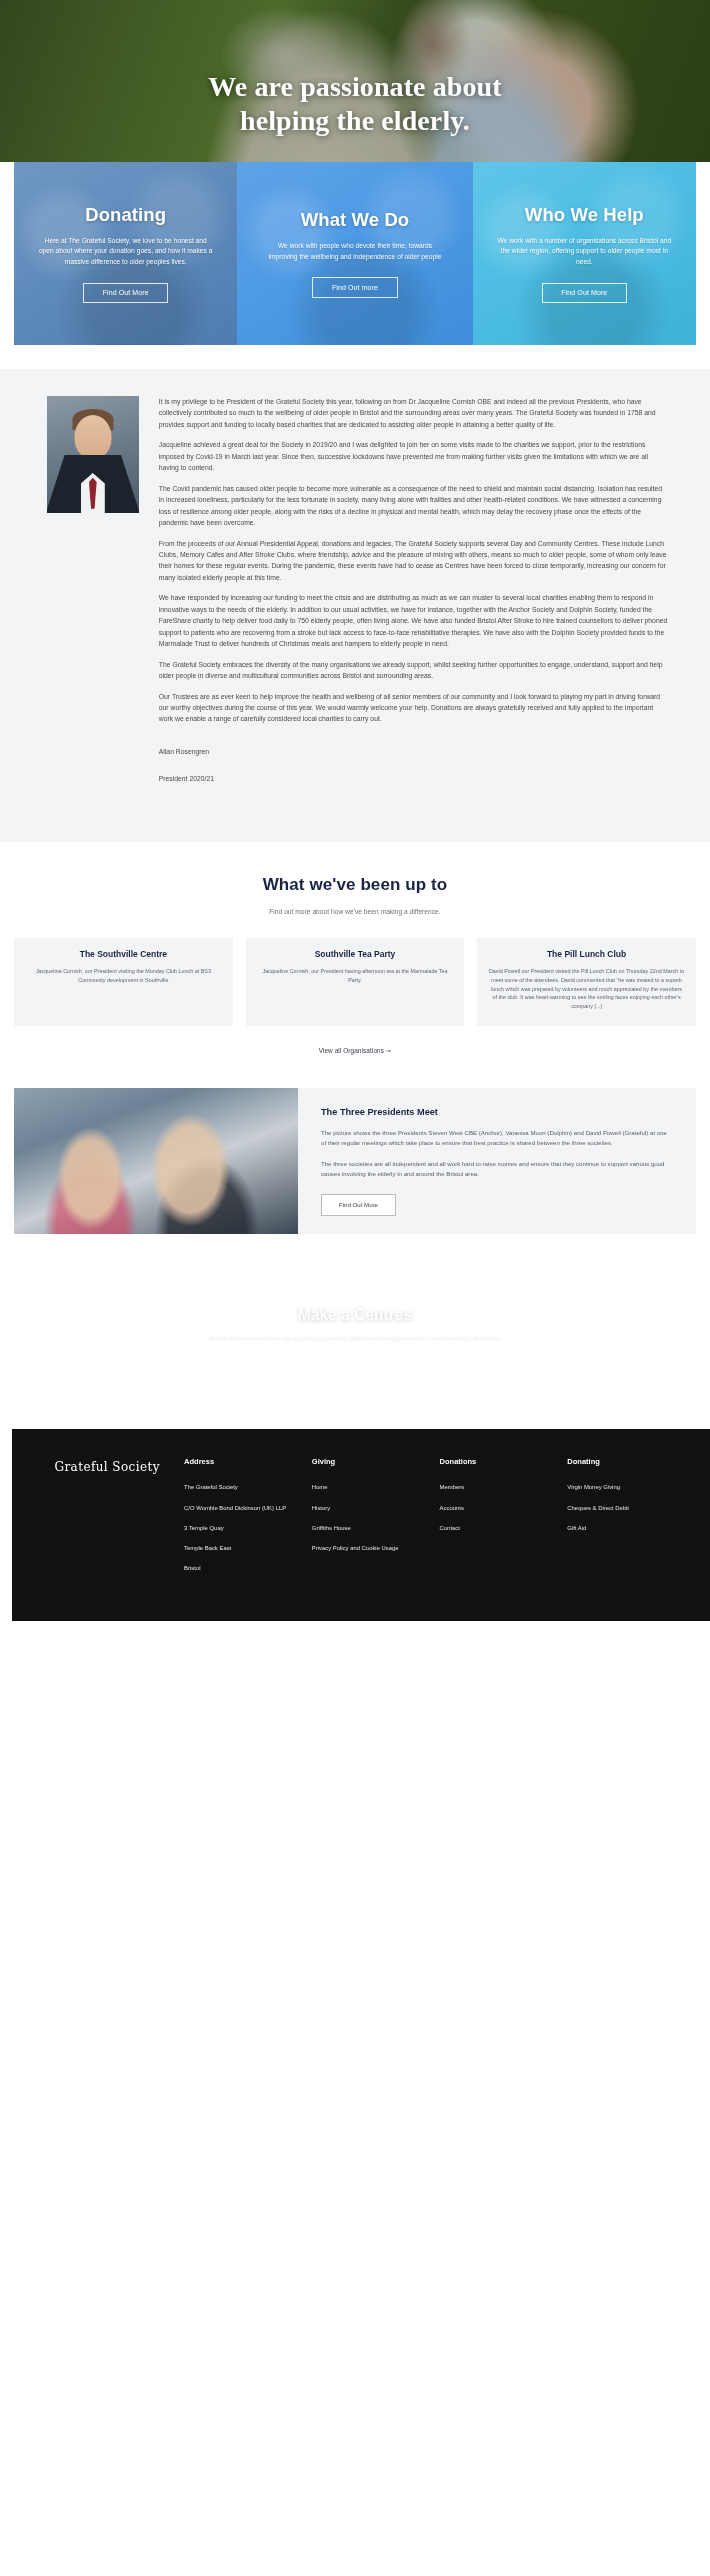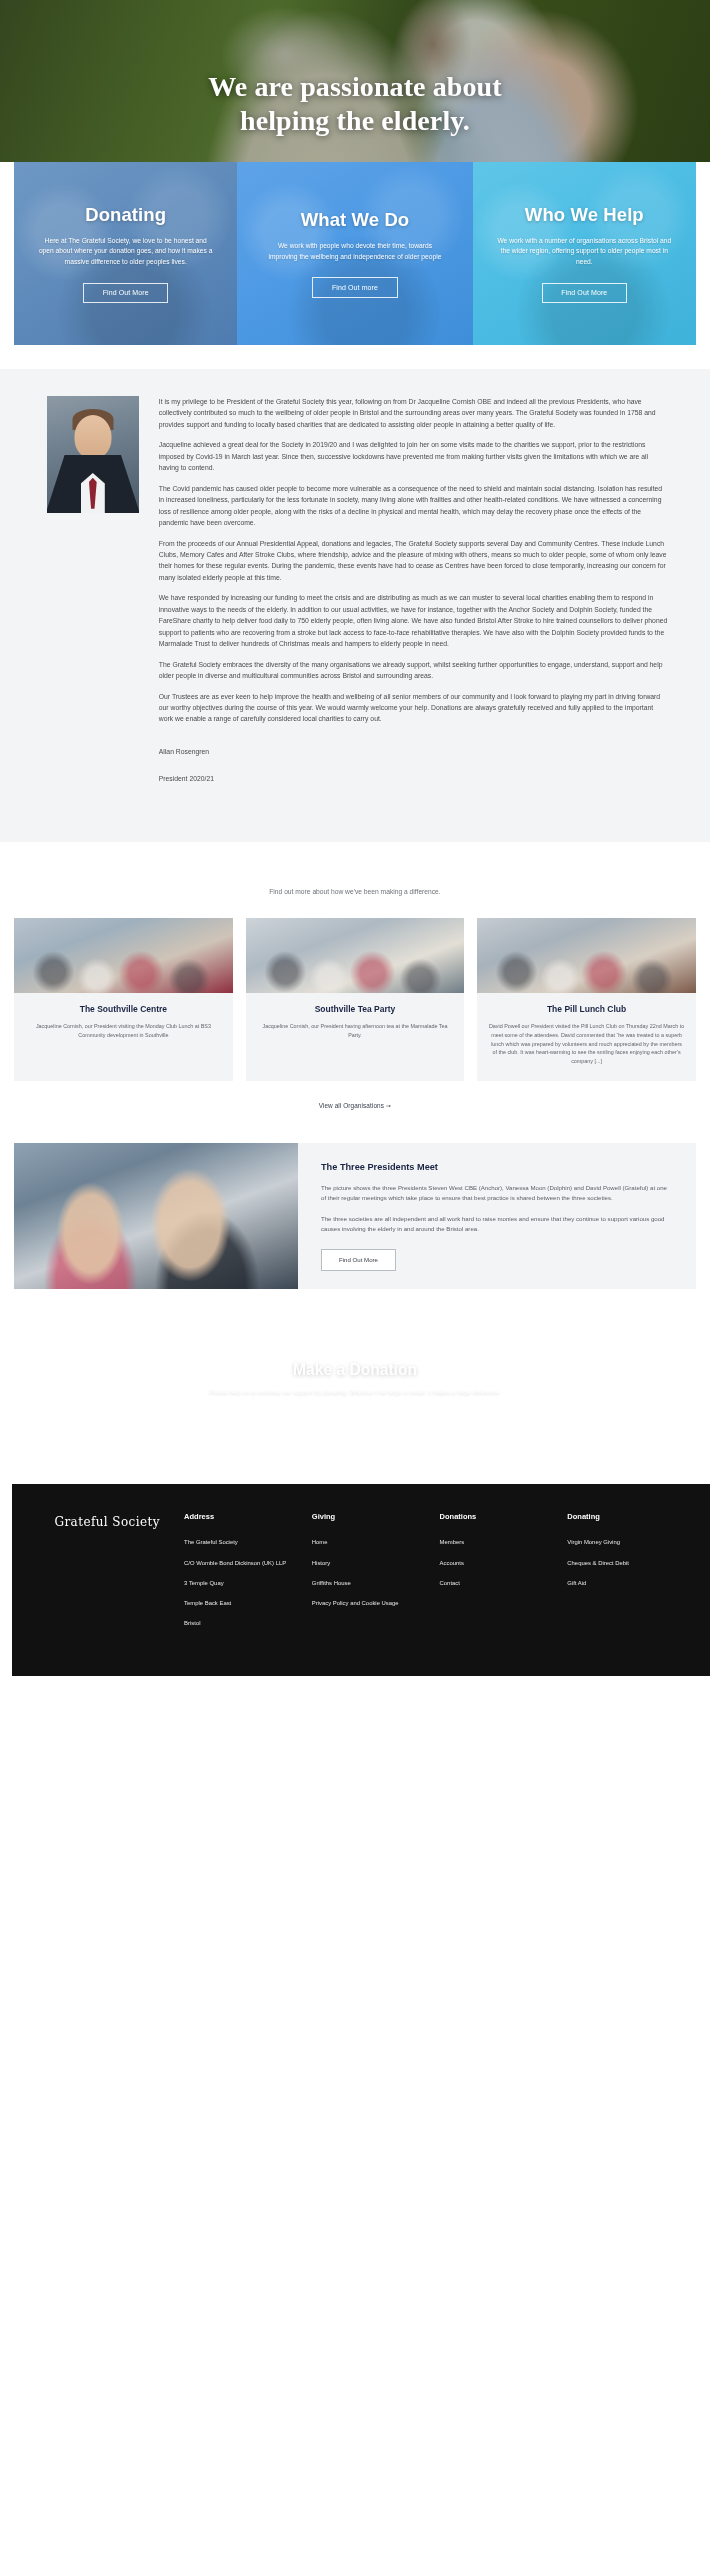--- a/index.html
+++ b/index.html
@@ -137,21 +137,21 @@
   
   .upto{background:#ffffff;width:710px;padding:33px 0 7px 0;text-align:center;}
   .upto h2{
     font-size:17px;color:#1a2545;font-weight:700;letter-spacing:0.1px;
   }
   .upto .sub{
     margin-top:12px;font-size:6.7px;color:#6d7177;line-height:1.6;
   }
   .org-grid{display:flex;gap:12.8px;width:682px;margin:20px auto 0 auto;}
   .org{
-    flex:1;background:#f3f4f5;display:flex;flex-direction:column;
+    flex:1;background:#f3f4f5;display:flex;flex-direction:row;
   }
   .org-photo{height:75px;position:relative;overflow:hidden;}
   .p1{background:linear-gradient(160deg,#b9c3cd 0%,#9fb0bd 30%,#cfc4b7 62%,#8f2f3f 100%);}
   .p2{background:linear-gradient(160deg,#cdd4d9 0%,#aeb9c2 34%,#e3dfd6 66%,#6f7d86 100%);}
   .p3{background:linear-gradient(160deg,#c6ccd2 0%,#a7b2bb 32%,#d8cfc3 64%,#7d5a4a 100%);}
   .org-photo:after{
     content:"";position:absolute;inset:0;
     background:
       radial-gradient(circle at 18% 72%, rgba(40,40,46,.45) 0 11.4px, rgba(0,0,0,0) 21px),
       radial-gradient(circle at 38% 80%, rgba(235,232,228,.7) 0 10.7px, rgba(0,0,0,0) 20px),
@@ -280,20 +280,21 @@
         <p>Our Trustees are as ever keen to help improve the health and wellbeing of all senior members of our community and I look forward to playing my part in driving forward our worthy objectives during the course of this year. We would warmly welcome your help. Donations are always gratefully received and fully applied to the important work we enable a range of carefully considered local charities to carry out.</p>
         <div class="sig">
           <p>Allan Rosengren</p>
           <p>President 2020/21</p>
         </div>
       </div>
     </div>
   </section>
 
   <section class="upto">
+    <h2>What we've been up to</h2>
     <div class="sub">Find out more about how we've been making a difference.</div>
 
     <div class="org-grid">
       <article class="org">
         <div class="org-photo p1"></div>
         <div class="org-body">
           <h3>The Southville Centre</h3>
           <p>Jacqueline Cornish, our President visiting the Monday Club Lunch at BS3 Community development in Southville</p>
         </div>
       </article>
@@ -321,21 +322,21 @@
     <div class="pres-body">
       <h3>The Three Presidents Meet</h3>
       <p>The picture shows the three Presidents Steven West CBE (Anchor), Vanessa Moon (Dolphin) and David Powell (Grateful) at one of their regular meetings which take place to ensure that best practice is shared between the three societies.</p>
       <p>The three societies are all independent and all work hard to raise monies and ensure that they continue to support various good causes involving the elderly in and around the Bristol area.</p>
       <span class="btn-light">Find Out More</span>
     </div>
   </section>
 
   <section class="donate">
     <div class="donate-bg"></div>
-    <h2>Make a Donation</h2>
+    <h2>Make a Centres</h2>
     <p>Please help us to continue our support by donating. Whether it be large or small, it makes a huge difference.</p>
     <span class="btn-outline">Virgin Money Giving</span>
     <div class="alt">View alternative ways to donate  ➞</div>
   </section>
 
   <footer class="footer">
     <div class="footer-inner">
       <div class="f-logo">Grateful Society</div>
 
       <div class="f-col">

